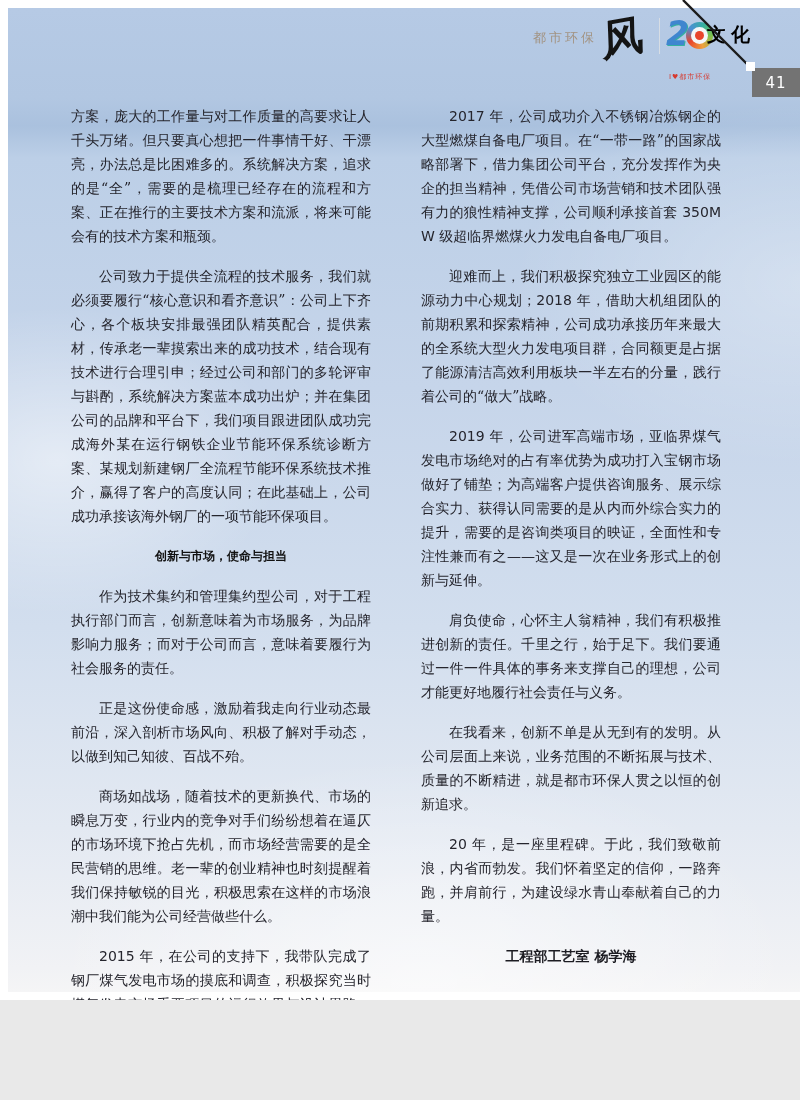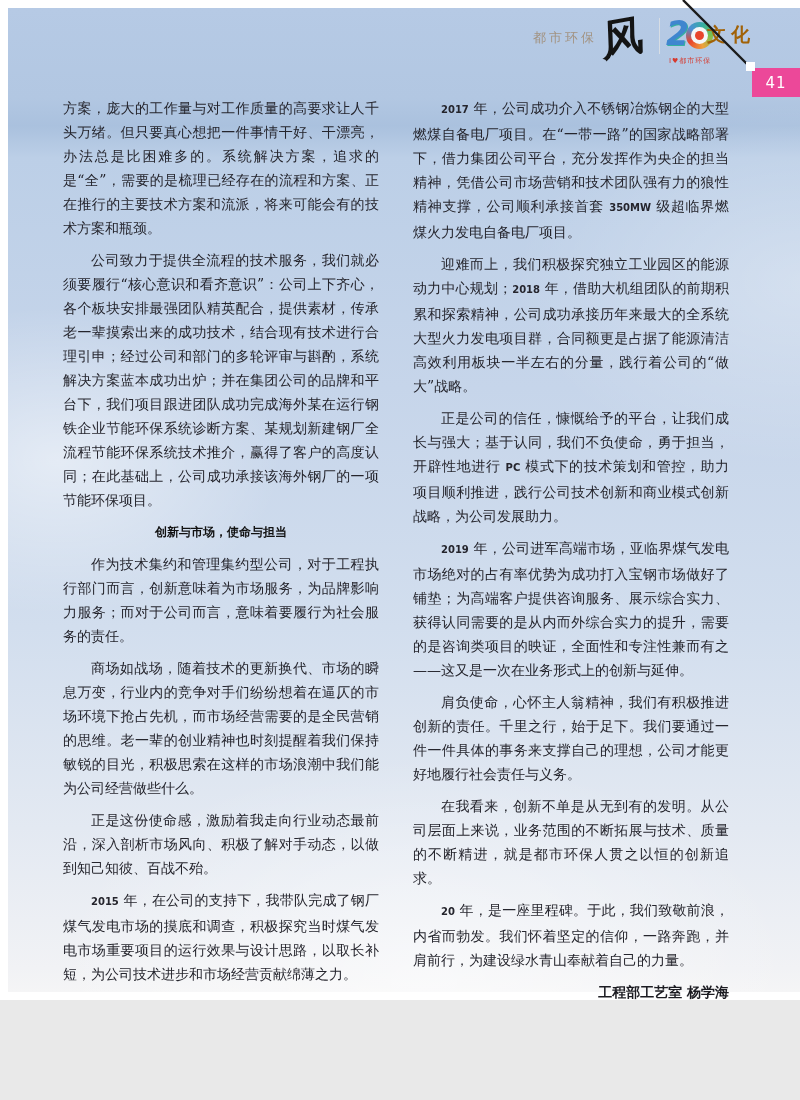--- a/index.html
+++ b/index.html
@@ -17,39 +17,39 @@
   .calli{position:absolute;left:602px;top:10px;font-size:42px;font-weight:bold;color:#141414;
          transform:rotate(-10deg) skewX(-8deg);font-family:"DejaVu Serif",serif;}
   .hdr-divider{position:absolute;left:659px;top:18px;width:1px;height:36px;background:#d7dde4;}
   .logo{position:absolute;left:666px;top:17px;display:flex;align-items:center;}
   .logo-two{font-family:"DejaVu Sans",sans-serif;font-style:italic;font-weight:800;
             font-size:33px;line-height:33px;color:#3f86cf;text-shadow:1px 1px 0 #35b0a0;}
   .logo-zero{position:relative;width:27px;height:27px;border-radius:50%;margin-left:-3px;top:2px;
      background:conic-gradient(from 20deg,#35b0a0,#7cc04a,#f0a03c,#e8452c,#4a8fd6,#35b0a0);}
   .logo-zero-inner{position:absolute;left:5px;top:5px;right:5px;bottom:5px;border-radius:50%;background:#f4f6f8;}
   .logo-zero-dot{position:absolute;left:9px;top:9px;width:9px;height:9px;border-radius:50%;background:#e8452c;}
-  .logo-tagline{position:absolute;left:669px;top:56px;font-size:7px;color:#d63a2f;letter-spacing:1px;
+  .logo-tagline{position:absolute;left:669px;top:72px;font-size:7px;color:#d63a2f;letter-spacing:1px;
                 font-family:"DejaVu Sans",sans-serif;white-space:nowrap;}
   .section-label{position:absolute;left:707px;top:22px;font-size:19px;font-weight:bold;letter-spacing:5px;
-                 color:#a16207;font-family:"DejaVu Sans",sans-serif;}
+                 color:#000000;font-family:"DejaVu Sans",sans-serif;}
   .rule-svg{position:absolute;left:0;top:0;pointer-events:none;z-index:3;}
   .corner-marker{position:absolute;left:746px;top:62px;width:9px;height:9px;background:#ffffff;z-index:4;}
-  .page-badge{position:absolute;left:752px;top:68px;width:48px;height:29px;background:#ec4899;z-index:2;
+  .page-badge{position:absolute;left:752px;top:68px;width:48px;height:29px;background:#737373;z-index:2;
       color:#ffffff;font-family:"DejaVu Sans",sans-serif;font-size:15px;letter-spacing:1px;
       display:flex;align-items:center;justify-content:center;}
   
   .columns{position:absolute;left:55px;top:88px;width:682px;display:flex;gap:18px;z-index:1;}
   .col{width:332px;}
-  .para{margin:8px;font-size:14px;line-height:24px;text-align:justify;color:#25252d;
+  .para{margin:16px;font-size:14px;line-height:24px;text-align:justify;color:#25252d;
         font-family:"DejaVu Serif",serif;word-break:break-all;}
   .para.indent{text-indent:2em;}
   .para.heading{font-family:Liberation Sans, sans-serif;font-weight:bold;color:#111;text-align:center;
                 text-indent:0;font-size:12px;}
-  .para.signature{font-family:"DejaVu Sans",sans-serif;font-weight:bold;text-align:right;color:#1c1c22;}
-  .para b.latin{font-family:"DejaVu Sans",sans-serif;font-weight:700;font-size:10px;}
+  .para.signature{font-family:"DejaVu Sans",sans-serif;font-weight:bold;text-align:center;color:#1c1c22;}
+  .para b.latin{font-family:"DejaVu Sans",sans-serif;font-weight:400;font-size:14px;}
   .chevron-decoration{position:absolute;left:752px;top:1038px;width:48px;height:36px;background:#fdfdfd;
       opacity:.85;clip-path:polygon(0 0,100% 0,100% 100%,58% 38%);z-index:1;}
 </style>
 </head>
 <body>
 
 <div class="page">
   <div class="canvas"></div>
 
   <span class="brand">都市环保</span>
@@ -70,28 +70,27 @@
   </svg>
   <span class="corner-marker"></span>
   <div class="page-badge">41</div>
 
   <div class="columns">
     <div class="col">
         <p class="para body">方案，庞大的工作量与对工作质量的高要求让人千头万绪。但只要真心想把一件事情干好、干漂亮，办法总是比困难多的。系统解决方案，追求的是“全”，需要的是梳理已经存在的流程和方案、正在推行的主要技术方案和流派，将来可能会有的技术方案和瓶颈。</p>
         <p class="para body indent">公司致力于提供全流程的技术服务，我们就必须要履行“核心意识和看齐意识”：公司上下齐心，各个板块安排最强团队精英配合，提供素材，传承老一辈摸索出来的成功技术，结合现有技术进行合理引申；经过公司和部门的多轮评审与斟酌，系统解决方案蓝本成功出炉；并在集团公司的品牌和平台下，我们项目跟进团队成功完成海外某在运行钢铁企业节能环保系统诊断方案、某规划新建钢厂全流程节能环保系统技术推介，赢得了客户的高度认同；在此基础上，公司成功承接该海外钢厂的一项节能环保项目。</p>
         <p class="para heading">创新与市场，使命与担当</p>
         <p class="para body indent">作为技术集约和管理集约型公司，对于工程执行部门而言，创新意味着为市场服务，为品牌影响力服务；而对于公司而言，意味着要履行为社会服务的责任。</p>
+        <p class="para body indent">正是这份使命感，激励着我走向行业动态最前沿，深入剖析市场风向、积极了解对手动态，以做到知己知彼、百战不殆。</p>
         <p class="para body indent">商场如战场，随着技术的更新换代、市场的瞬息万变，行业内的竞争对手们纷纷想着在逼仄的市场环境下抢占先机，而市场经营需要的是全民营销的思维。老一辈的创业精神也时刻提醒着我们保持敏锐的目光，积极思索在这样的市场浪潮中我们能为公司经营做些什么。</p>
-        <p class="para body indent">正是这份使命感，激励着我走向行业动态最前沿，深入剖析市场风向、积极了解对手动态，以做到知己知彼、百战不殆。</p>
         <p class="para body indent"><b class="latin">2015</b> 年，在公司的支持下，我带队完成了钢厂煤气发电市场的摸底和调查，积极探究当时煤气发电市场重要项目的运行效果与设计思路，以取长补短，为公司技术进步和市场经营贡献绵薄之力。</p>
       </div>
     <div class="col">
         <p class="para body indent"><b class="latin">2017</b> 年，公司成功介入不锈钢冶炼钢企的大型燃煤自备电厂项目。在“一带一路”的国家战略部署下，借力集团公司平台，充分发挥作为央企的担当精神，凭借公司市场营销和技术团队强有力的狼性精神支撑，公司顺利承接首套 <b class="latin">350MW</b> 级超临界燃煤火力发电自备电厂项目。</p>
         <p class="para body indent">迎难而上，我们积极探究独立工业园区的能源动力中心规划；<b class="latin">2018</b> 年，借助大机组团队的前期积累和探索精神，公司成功承接历年来最大的全系统大型火力发电项目群，合同额更是占据了能源清洁高效利用板块一半左右的分量，践行着公司的“做大”战略。</p>
-        <p class="para body indent">正是公司的信任，慷慨给予的平台，让我们成长与强大；基于认同，我们不负使命，勇于担当，开辟性地进行 <b class="latin">PC</b> 模式下的技术策划和管控，助力项目顺利推进，践行公司技术创新和商业模式创新战略，为公司发展助力。</p>
         <p class="para body indent"><b class="latin">2019</b> 年，公司进军高端市场，亚临界煤气发电市场绝对的占有率优势为成功打入宝钢市场做好了铺垫；为高端客户提供咨询服务、展示综合实力、获得认同需要的是从内而外综合实力的提升，需要的是咨询类项目的映证，全面性和专注性兼而有之——这又是一次在业务形式上的创新与延伸。</p>
         <p class="para body indent">肩负使命，心怀主人翁精神，我们有积极推进创新的责任。千里之行，始于足下。我们要通过一件一件具体的事务来支撑自己的理想，公司才能更好地履行社会责任与义务。</p>
         <p class="para body indent">在我看来，创新不单是从无到有的发明。从公司层面上来说，业务范围的不断拓展与技术、质量的不断精进，就是都市环保人贯之以恒的创新追求。</p>
         <p class="para body indent"><b class="latin">20</b> 年，是一座里程碑。于此，我们致敬前浪，内省而勃发。我们怀着坚定的信仰，一路奔跑，并肩前行，为建设绿水青山奉献着自己的力量。</p>
         <p class="para signature">工程部工艺室 杨学海</p>
       </div>
   </div>
 
   <div class="chevron-decoration"></div>
 </div>

